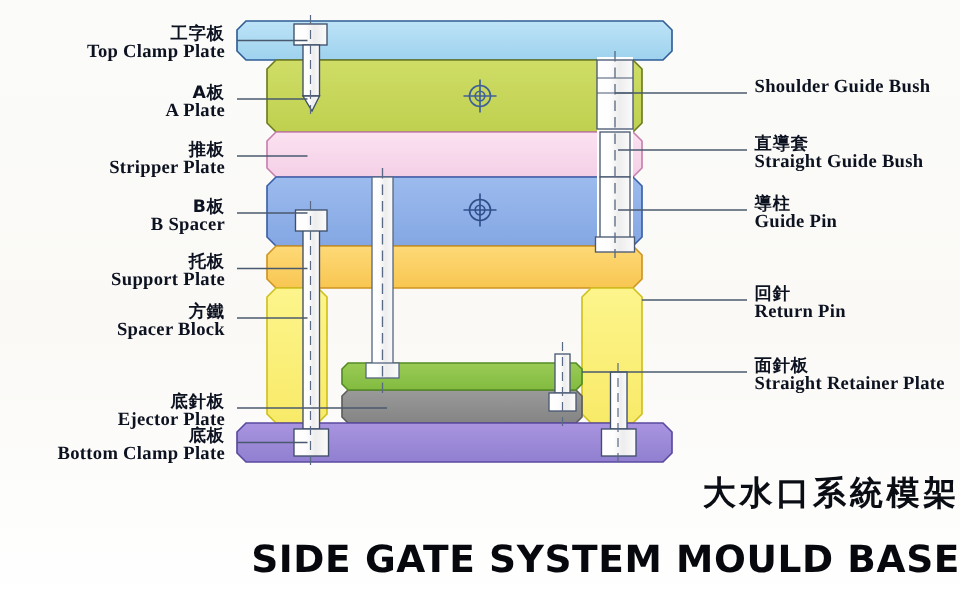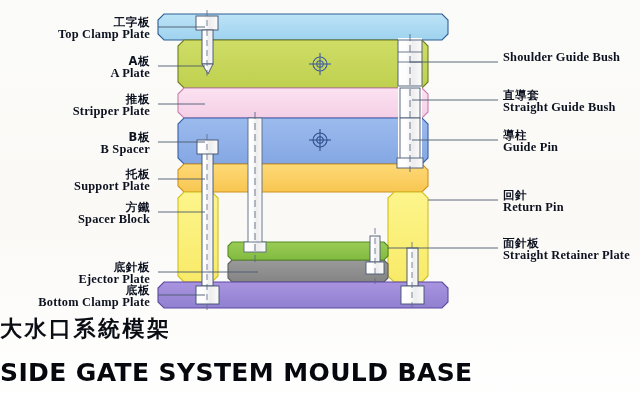--- a/index.html
+++ b/index.html
@@ -36,21 +36,21 @@
     font-size: 12.4px;
     letter-spacing: .2px;
     font-weight: bold;
   }
   .lbl.left { text-align: right; }
   .lbl.right { text-align: left; }
 
   #title {
     position: absolute;
     left: 0; right: 0;
-    text-align: left;
+    text-align: right;
   }
   #title .t-cn {
     font-family: "DejaVu Sans", sans-serif;
     font-size: 22px;
     font-weight: bold;
     letter-spacing: 2.5px;
     color: #0a0d14;
   }
   #title .t-en {
     font-family: "DejaVu Sans", sans-serif;

